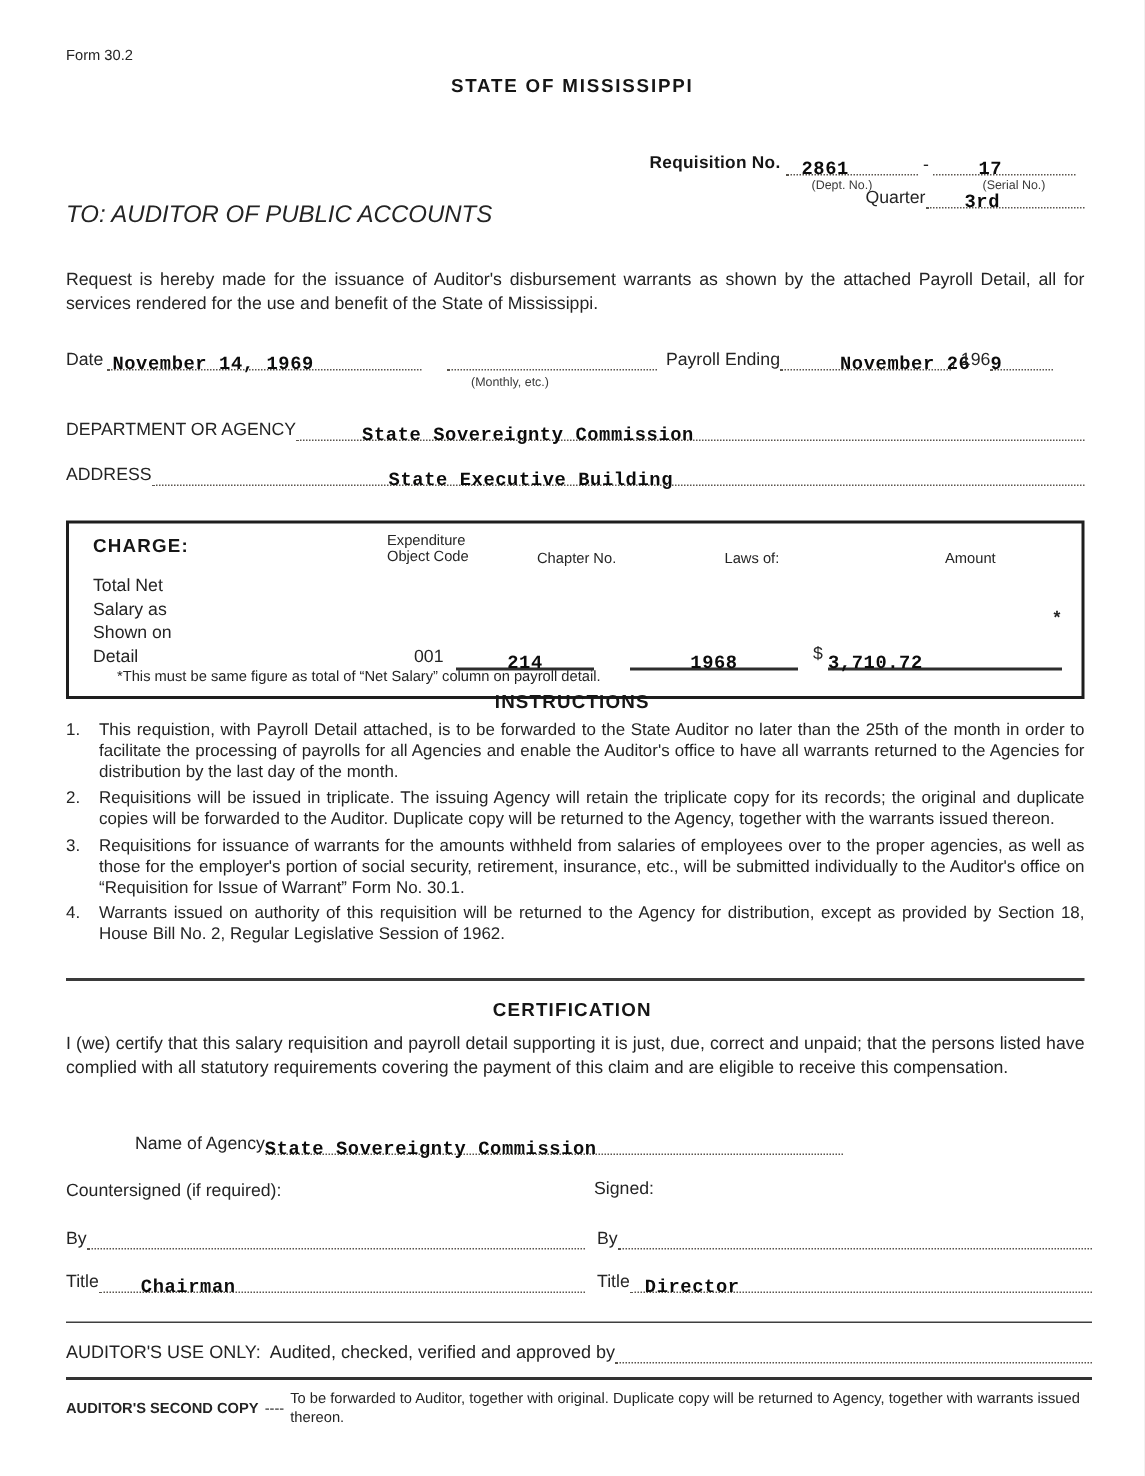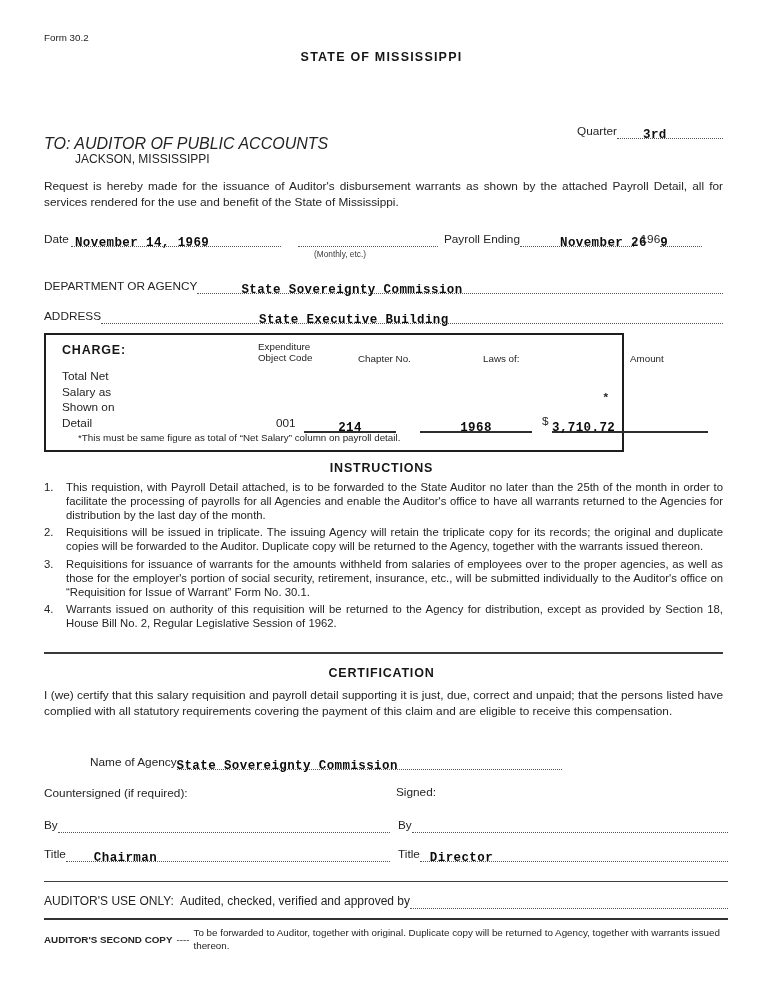--- a/index.html
+++ b/index.html
@@ -29,24 +29,37 @@
   .inst-text { flex:1; font-size:11.3px; line-height:13.8px; text-align:justify; }
 </style>
 </head>
 <body>
 
 <div id="page">
 
   <div class="abs small" style="left:44px; top:32px;">Form 30.2</div>
   <div class="abs center h" style="top:50px; font-size:12.5px; letter-spacing:1.2px;">STATE OF MISSISSIPPI</div>
 
+  <div class="abs" style="left:433px; top:102px; width:292px;">
+    <div class="row">
+      <span class="lbl h" style="font-size:11.5px; letter-spacing:0.2px; margin-right:4px;">Requisition No.</span>
+      <span class="fill" style="width:88px;">
+          <span class="typed" style="padding-left:10px;">2861</span>
+        </span>
+      <span class="lbl" style="padding:0 3px;">-</span>
+      <span class="fill" style="width:95px;">
+          <span class="typed" style="padding-left:30px;">17</span>
+        </span>
+    </div>
+    <span class="abs caption" style="left:108px; top:16px;">(Dept. No.)</span>
+    <span class="abs caption" style="left:222px; top:16px;">(Serial No.)</span>
+  </div>
 
   <div class="abs" style="left:44px; top:136px;">
     <div class="lbl" style="font-size:16px;font-style:italic;">TO:  AUDITOR OF PUBLIC ACCOUNTS</div>
-    <div class="lbl" style="font-size:12px; padding-left:31px; margin-top:1px;">JACKSON, MISSISSIPPI</div>
   </div>
 
   <div class="abs row" style="left:577px; top:124px; width:146px;">
     <span class="lbl">Quarter</span>
     <span class="fill" style="flex:1;">
         <span class="typed" style="padding-left:26px;">3rd</span>
       </span>
   </div>
 
   <div class="abs body-txt" style="left:44px; top:178px; width:679px;">Request is hereby made for the issuance of Auditor's disbursement warrants as shown by the attached Payroll Detail, all for services rendered for the use and benefit of the State of Mississippi.</div>
@@ -79,21 +92,21 @@
       </span>
   </div>
 
   <div class="abs row" style="left:44px; top:309px; width:679px;">
     <span class="lbl">ADDRESS</span>
     <span class="fill" style="flex:1;">
         <span class="typed" style="padding-left:158px;">State Executive Building</span>
       </span>
   </div>
 
-  <div class="abs" style="left:44px; top:333px; width:580px; height:119px; border:2px solid #1e1e1e; box-sizing:border-box;">
+  <div class="abs" style="left:44px; top:347px; width:679px; height:119px; border:2px solid #1e1e1e; box-sizing:border-box;">
     <span class="abs h" style="left:16px; top:8px; font-size:12.5px;">CHARGE:</span>
     <span class="abs small" style="left:212px; top:7px; line-height:10.5px;">
       <span style="display:block;">Expenditure</span>
       <span style="display:block;">Object Code</span>
     </span>
     <span class="abs small" style="left:312px; top:18px;">Chapter No.</span>
     <span class="abs small" style="left:437px; top:18px;">Laws of:</span>
     <span class="abs small" style="left:584px; top:18px;">Amount</span>
 
     <span class="abs lbl" style="left:16px; top:34px; line-height:15.6px;">

